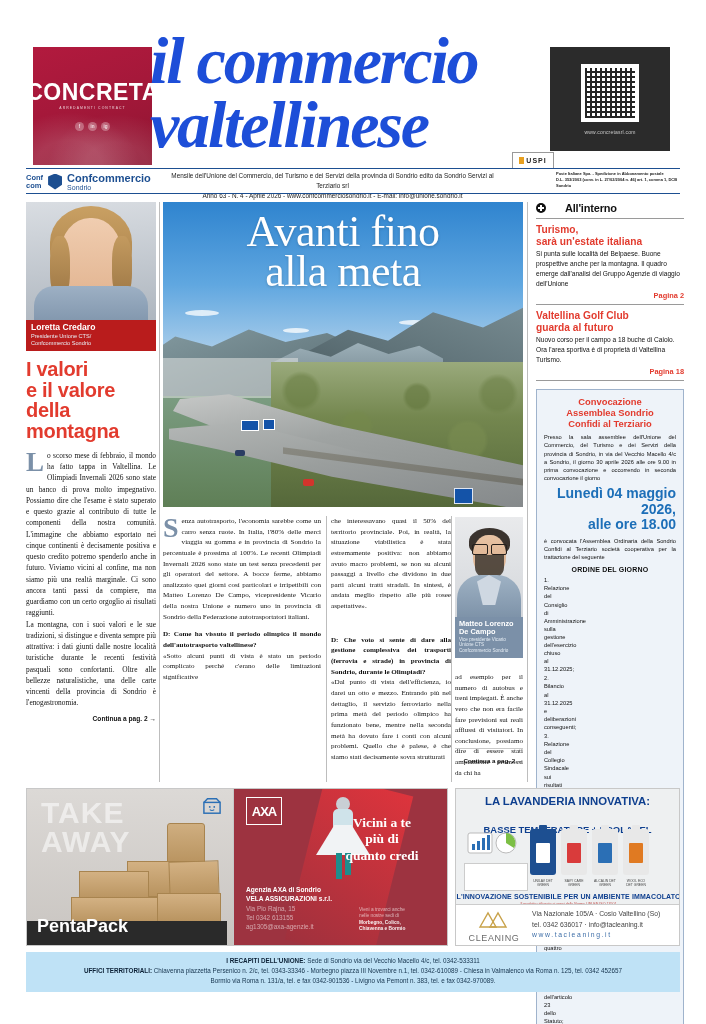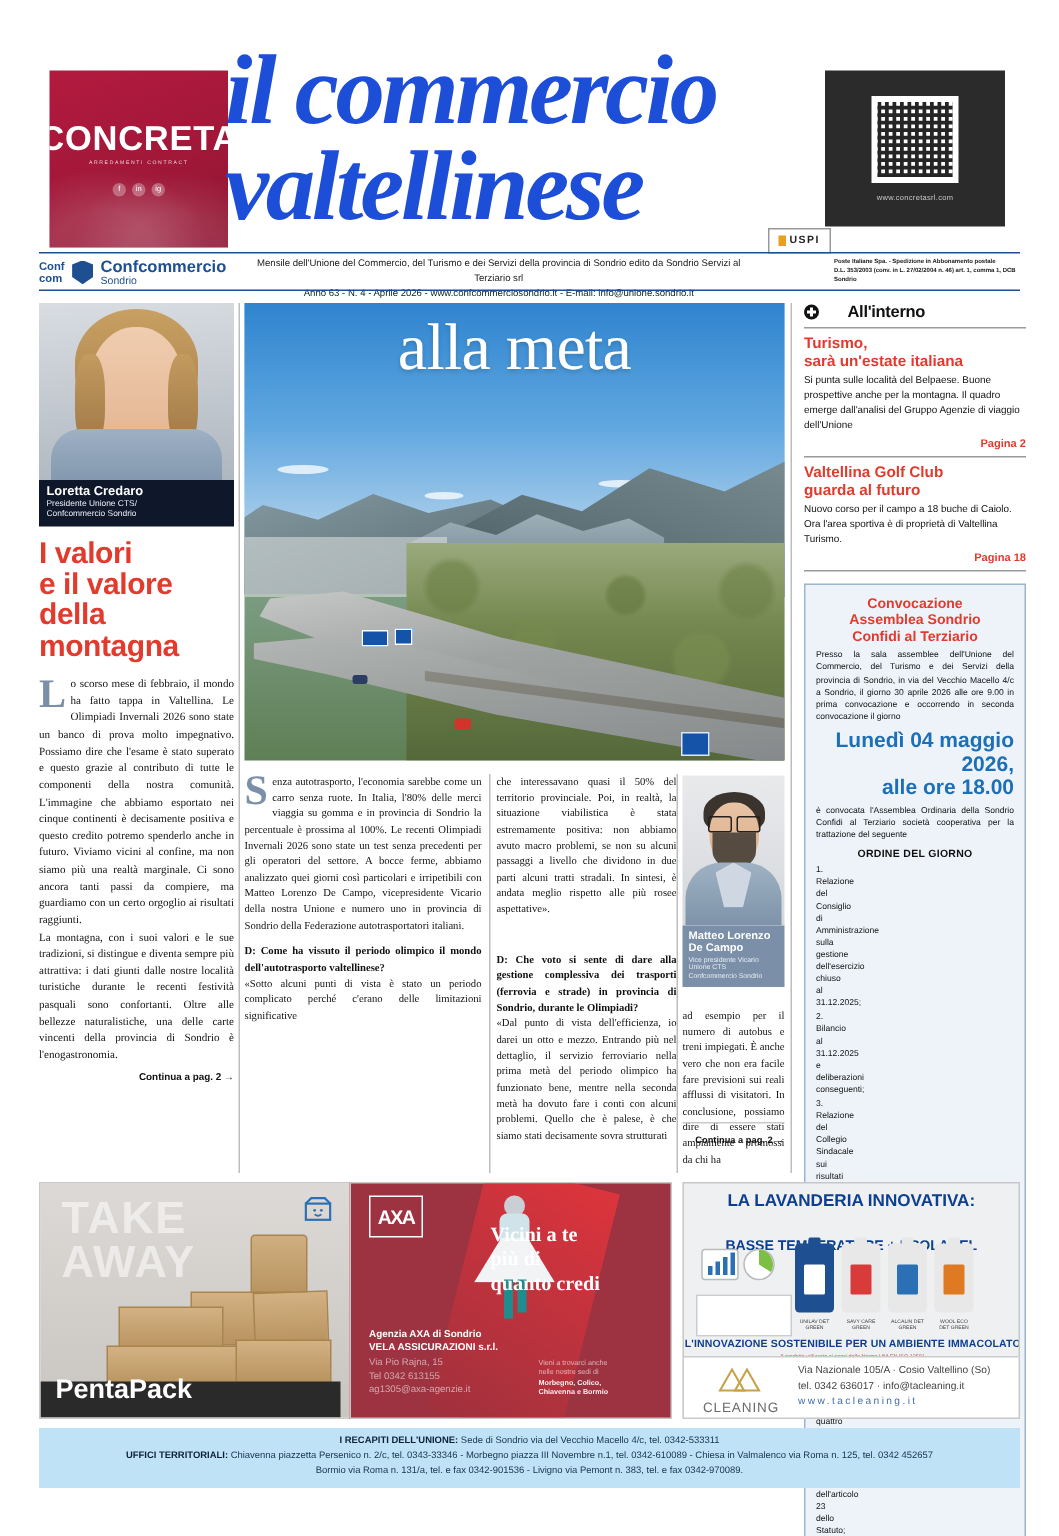--- a/index.html
+++ b/index.html
@@ -67,21 +67,21 @@
   .face{position:absolute;left:34px;top:16px;width:62px;height:76px;border-radius:48% 48% 44% 44%;
      background:linear-gradient(180deg,#f0cdb0 0%,#e3b693 100%);}
   .hair{position:absolute;left:24px;top:4px;width:82px;height:72px;border-radius:50% 50% 40% 40%;
      background:linear-gradient(180deg,#c9a063 0%,#a9814a 100%);}
   .hair2{position:absolute;left:24px;top:34px;width:20px;height:62px;border-radius:40%;
      background:linear-gradient(180deg,#c39a5f,#9e7846);}
   .hair3{position:absolute;left:86px;top:34px;width:20px;height:62px;border-radius:40%;
      background:linear-gradient(180deg,#c39a5f,#9e7846);}
   .jacket{position:absolute;left:8px;top:84px;width:114px;height:40px;border-radius:20px 20px 0 0;
      background:linear-gradient(180deg,#9db0c4,#7f94ab);}
-  .edit-cap{width:130px;background:#0f172a;color:#fff;padding:3px 5px 4px;box-sizing:border-box;}
+  .edit-cap{width:130px;background:#b91c1c;color:#fff;padding:3px 5px 4px;box-sizing:border-box;}
   .edit-cap .nm{font-size:8.6px;font-weight:700;line-height:1.15;}
   .edit-cap .rl{font-size:5.6px;line-height:1.3;color:#e8eef5;}
   .edit-hd{margin-top:8px;color:#e23b2e;font-size:20px;font-weight:700;line-height:1.02;letter-spacing:-.3px;}
   .edit-body{margin-top:9px;font-family:"Liberation Serif",serif;font-size:7.4px;line-height:1.52;
      text-align:justify;color:#111;}
   .edit-body p{margin:0 0 0 0;text-indent:0;}
   .dropcap{float:left;font-family:"Liberation Serif",serif;font-size:27px;line-height:.82;font-weight:700;
      color:#7b90a8;margin:1px 3px 0 0;}
   .cont{margin-top:6px;text-align:right;font-family:"Liberation Sans",sans-serif;
      font-size:6.6px;font-weight:700;color:#111;}
@@ -201,21 +201,21 @@
   .ad2 .beam{position:absolute;left:70px;top:-6px;width:90px;height:170px;
      background:linear-gradient(200deg,rgba(224,52,60,.95),rgba(170,40,50,.2));
      transform:rotate(14deg);}
   .ad2 .person{position:absolute;left:82px;top:6px;width:54px;height:86px;}
   .ad2 .skirt{position:absolute;left:0;top:30px;width:54px;height:30px;background:#f1f3f5;
      clip-path:polygon(34% 0,66% 0,100% 100%,0 100%);}
   .ad2 .torso{position:absolute;left:17px;top:14px;width:20px;height:22px;background:#cfe3ea;border-radius:5px;}
   .ad2 .head{position:absolute;left:20px;top:2px;width:14px;height:14px;border-radius:50%;background:#c9cfd4;}
   .ad2 .leg{position:absolute;top:58px;width:6px;height:26px;background:#1f8d8d;}
   .ad2 .leg.l{left:20px;} .ad2 .leg.r{left:29px;height:22px;}
-  .ad2 .claim{position:absolute;right:10px;top:26px;width:110px;text-align:left;color:#fff;
+  .ad2 .claim{position:absolute;right:10px;top:26px;width:110px;text-align:center;color:#fff;
      font-family:"Liberation Serif",serif;font-size:13.5px;font-weight:700;line-height:1.22;}
   .ad2 .addr{position:absolute;left:12px;bottom:14px;color:#fff;font-size:6.4px;line-height:1.42;}
   .ad2 .addr b{font-size:6.6px;}
   .ad2 .addr .dim{color:rgba(255,255,255,.55);}
   .ad2 .note{position:absolute;right:10px;bottom:12px;width:78px;color:rgba(255,255,255,.6);
      font-size:4.8px;line-height:1.38;}
   .ad2 .note b{color:rgba(255,255,255,.92);}
 
   .ad3{left:429px;width:225px;background:#eef0f1;}
   .ad3 .h1{margin:6px 6px 16px;text-align:center;color:#0e3f8f;font-size:11.4px;font-weight:700;line-height:1.1;}
@@ -348,20 +348,21 @@
     <div class="forest"></div>
     <div class="road"></div>
     <div class="road2"></div>
     <div class="rail"></div>
     <div class="sign1"></div>
     <div class="sign2"></div>
     <div class="sign3"></div>
     <div class="car-blue"></div>
     <div class="car-red"></div>
     <div class="hero-hd">
+      <div>Avanti fino</div>
       <div>alla meta</div>
     </div>
   </div>
 
   <div class="ctext c1">
     <span class="dropcap-s">S</span>
     <p>enza autotrasporto, l'economia sarebbe come un carro senza ruote. In Italia, l'80% delle merci viaggia su gomma e in provincia di Sondrio la percentuale è prossima al 100%. Le recenti Olimpiadi Invernali 2026 sono state un test senza precedenti per gli operatori del settore. A bocce ferme, abbiamo analizzato quei giorni così particolari e irripetibili con Matteo Lorenzo De Campo, vicepresidente Vicario della nostra Unione e numero uno in provincia di Sondrio della Federazione autotrasportatori italiani.</p>
     <p class="qd" style="margin-top:7px;">D: Come ha vissuto il periodo olimpico il mondo dell'autotrasporto valtellinese?</p>
     <p>«Sotto alcuni punti di vista è stato un periodo complicato perché c'erano delle limitazioni significative</p>
   </div>

